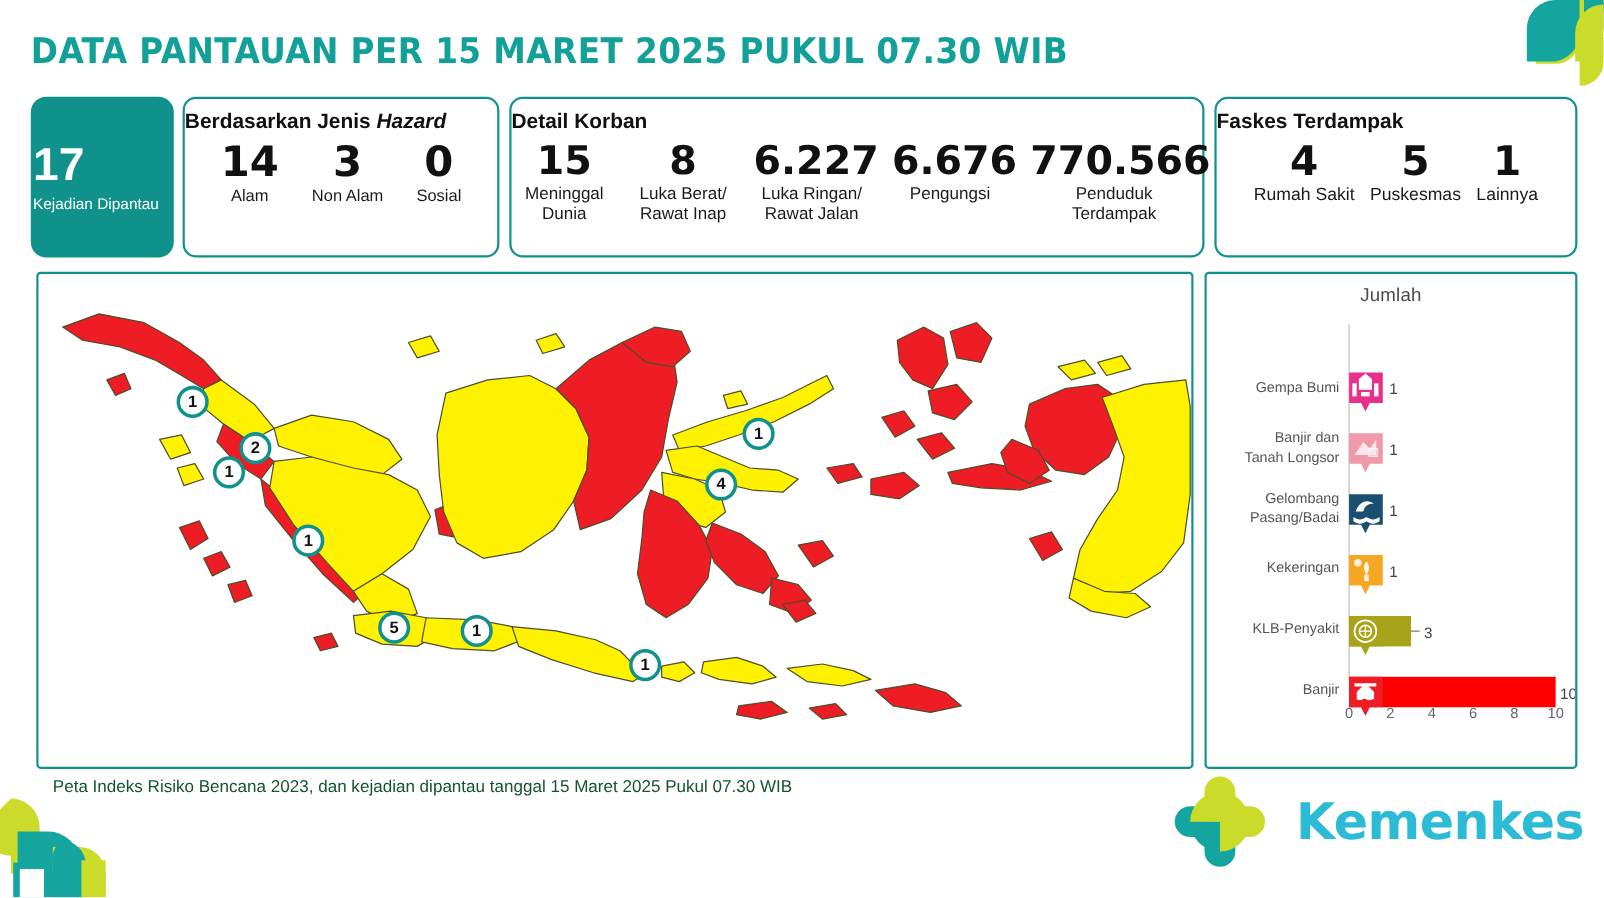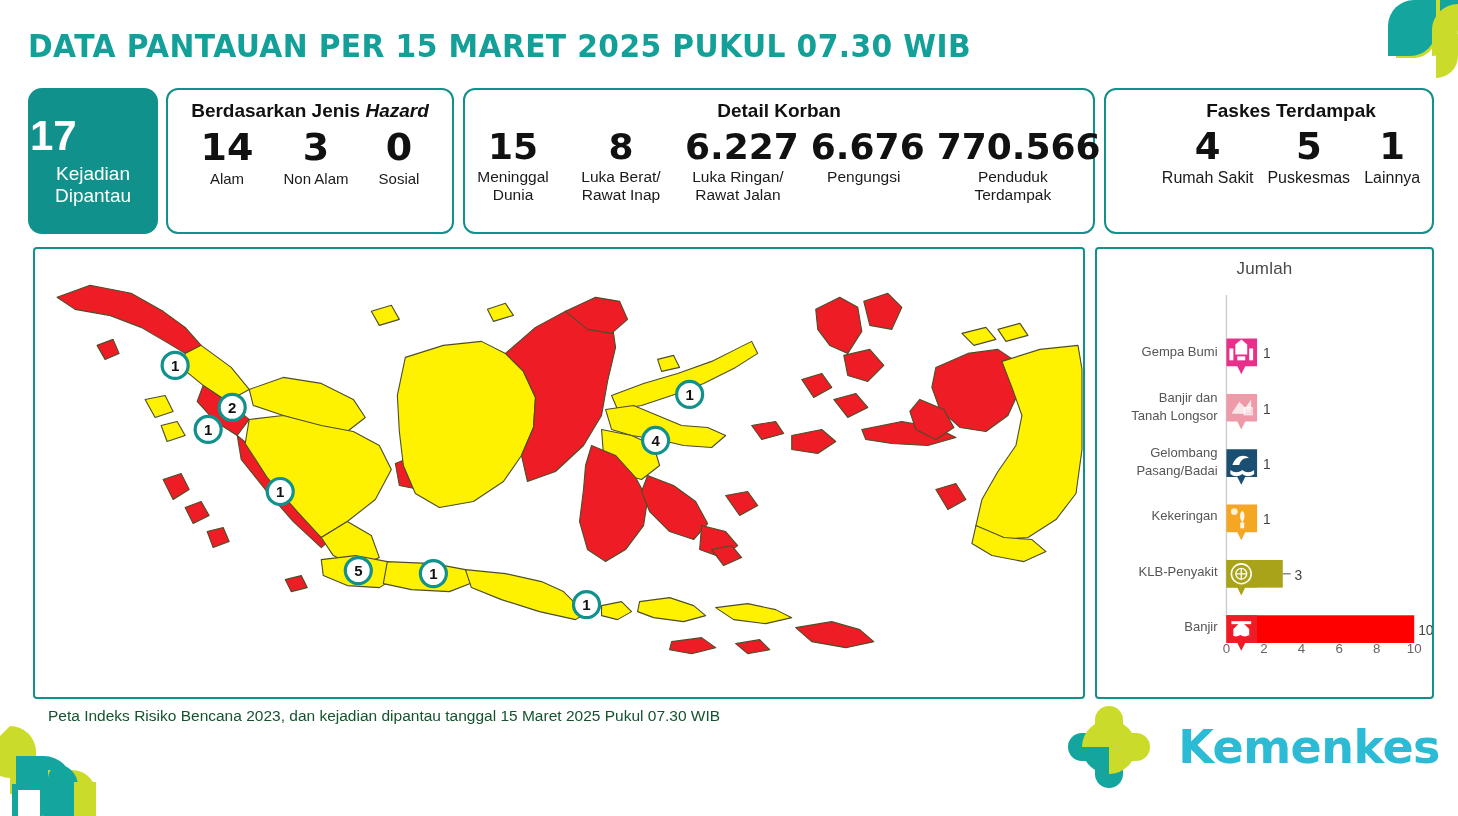--- a/index.html
+++ b/index.html
@@ -35,28 +35,28 @@
     background: #ffffff;
   }
   #card-total {
     left: 28px; top: 88px; width: 130px; height: 146px;
     background: #10918B; border-color: #10918B;
     display: flex; flex-direction: column;
     align-items: flex-start; justify-content: center;
     color: #ffffff; border-radius: 14px;
   }
   #card-total .big { font-size: 42px; font-weight: bold; line-height: 1; }
-  #card-total .sub { font-size: 19px; line-height: 1.18; text-align: center; margin-top: 6px; }
+  #card-total .sub { font-size: 14px; line-height: 1.18; text-align: center; margin-top: 6px; }
 
   #card-hazard { left: 166px; top: 88px; width: 288px; height: 146px; }
   #card-korban { left: 463px; top: 88px; width: 632px; height: 146px; }
-  #card-faskes { left: 1104px; top: 88px; width: 330px; height: 146px; padding-left: 44px; }
+  #card-faskes { left: 1104px; top: 88px; width: 330px; height: 146px; }
 
   .card-title {
-    text-align: center; font-size: 19px; font-weight: bold;
+    text-align: left; font-size: 19px; font-weight: bold;
     color: #111; margin-top: 10px; white-space: nowrap;
   }
   .card-title em { font-style: italic; }
 
   .stat-row {
     display: flex; align-items: flex-end; justify-content: center;
     margin-top: 6px;
   }
   .stat { text-align: center; padding: 0 4px; }
   .stat .num {

